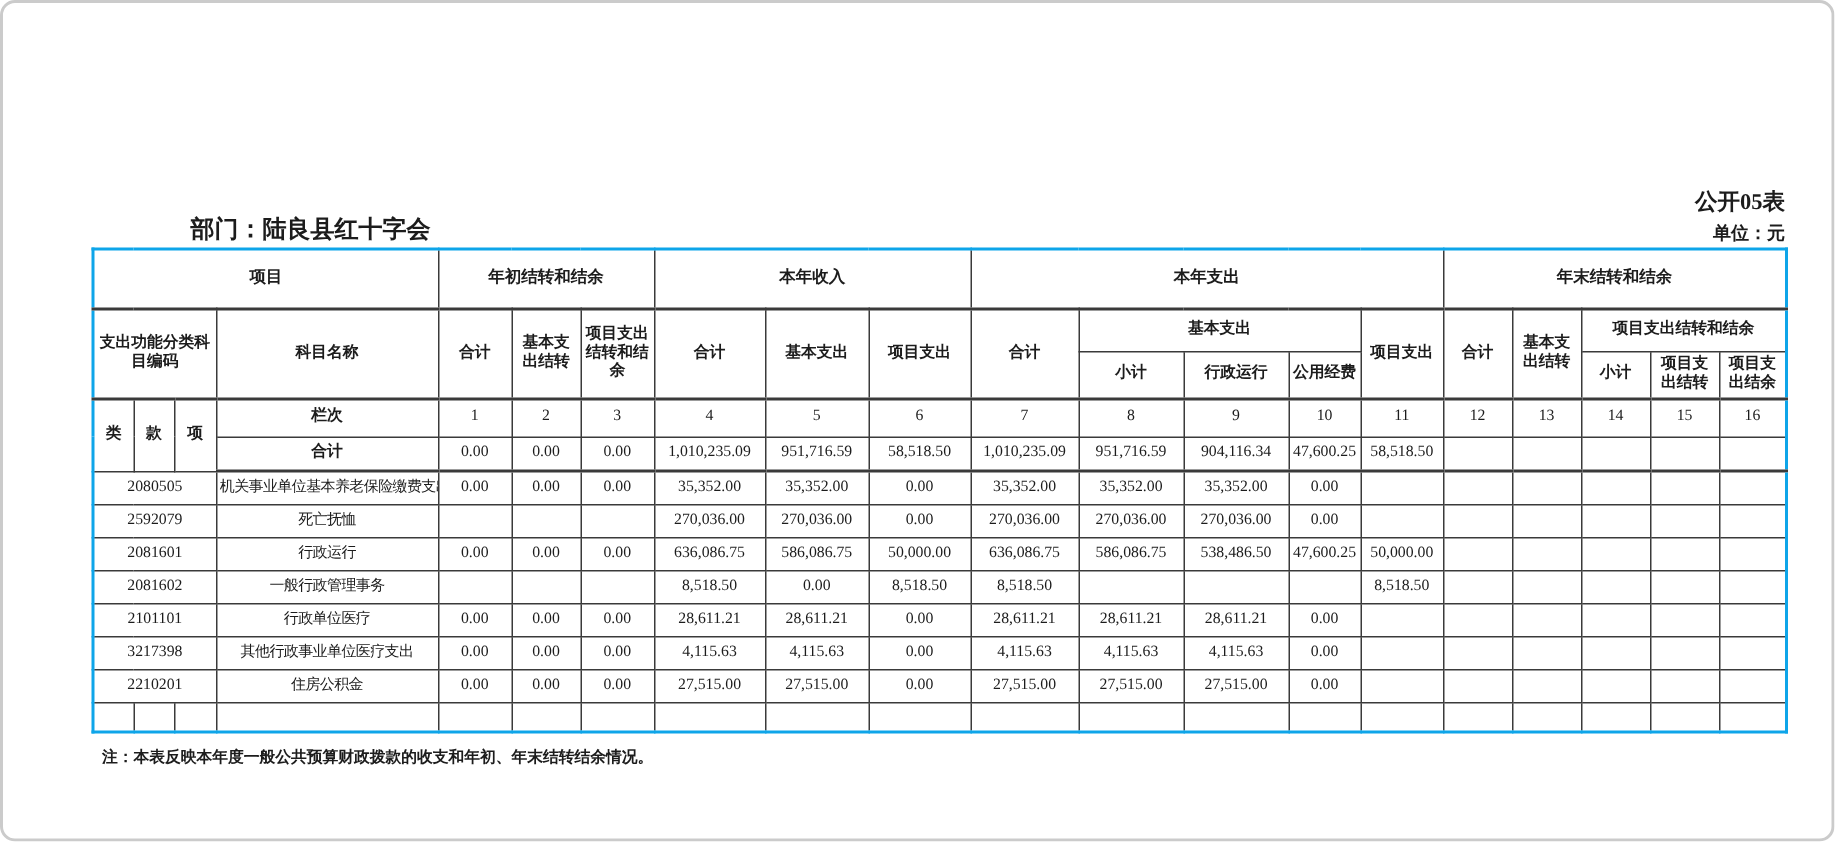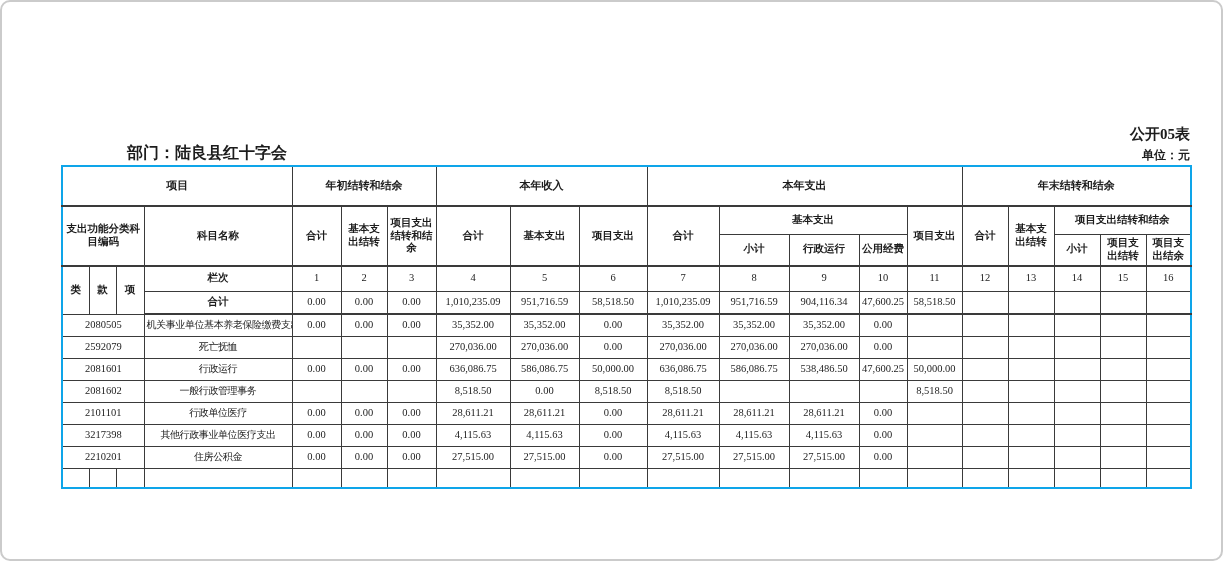--- a/index.html
+++ b/index.html
@@ -287,13 +287,14 @@
         <td></td>
         <td class="gb"></td>
         <td></td>
         <td></td>
         <td></td>
         <td></td>
       </tr>
     </tbody>
   </table>
 
+  <div class="note">注：本表反映本年度一般公共预算财政拨款的收支和年初、年末结转结余情况。</div>
 </div>
 
 </body></html>

